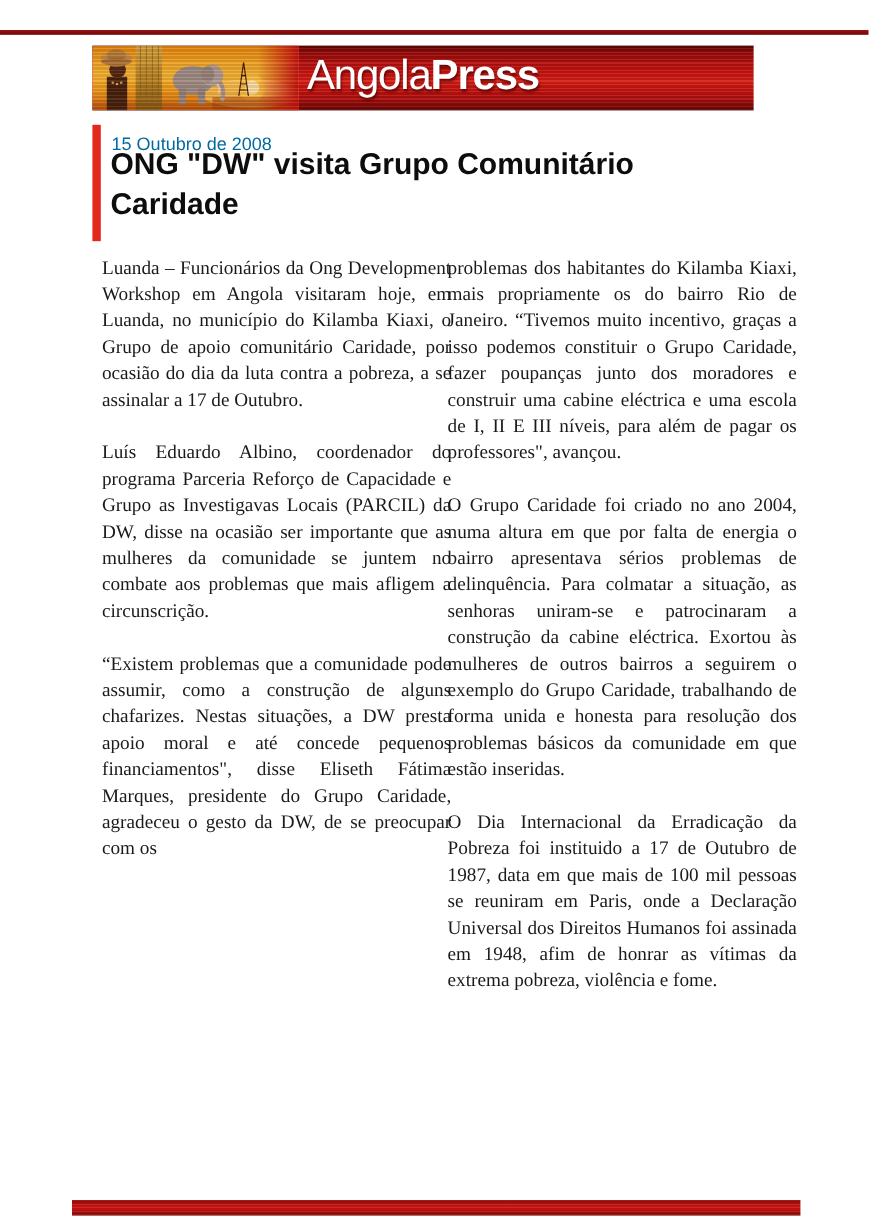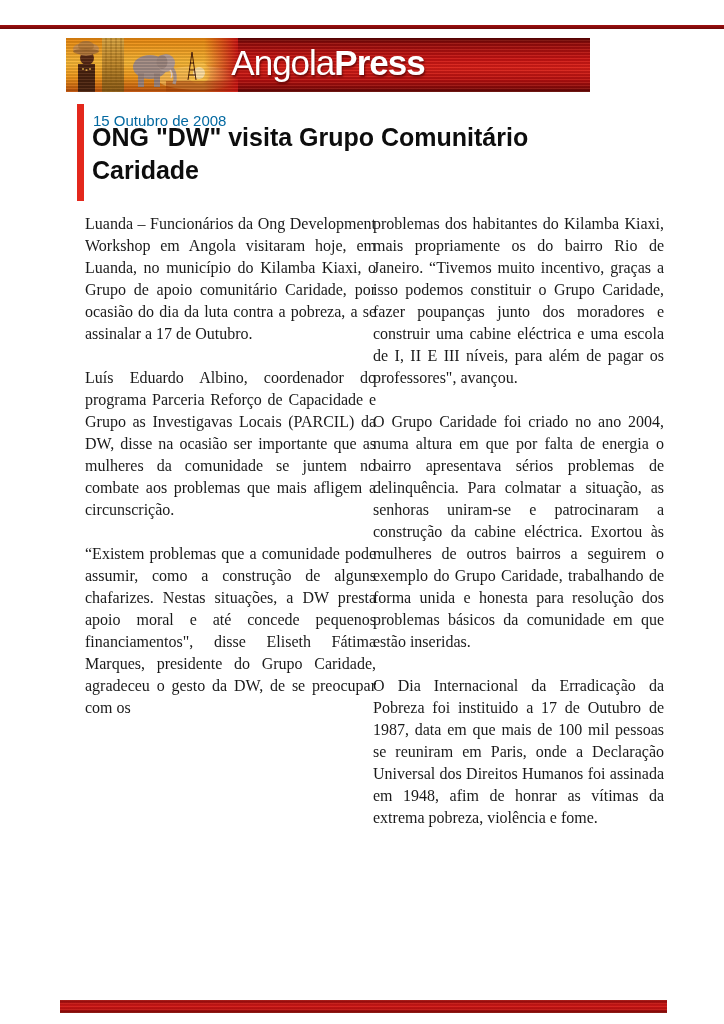--- a/index.html
+++ b/index.html
@@ -5,23 +5,24 @@
   html,body{margin:0;padding:0;background:#ffffff;}
   .page{
     position:relative;width:724px;height:1024px;background:#ffffff;
     overflow:hidden;font-family:"Liberation Sans",sans-serif;
   }
   
   .top-rule{position:absolute;left:0;top:25px;width:724px;height:4px;
     background:linear-gradient(180deg,#a01010,#6e0808);}
   
   .banner{
-    position:absolute;left:66px;top:38px;width:524px;height:54px;
+    position:absolute;left:77px;top:38px;width:524px;height:54px;
     background:linear-gradient(180deg,#4f0404 0%,#8f0d0d 10%,#c51414 38%,#d8201a 55%,#b51111 78%,#7a0a0a 94%,#4a0404 100%);
     overflow:hidden;
+    padding-left:27px;
   }
   .banner::after{ 
     content:"";position:absolute;inset:0;
     background:repeating-linear-gradient(0deg,rgba(255,120,90,.16) 0 1px,rgba(90,0,0,.18) 1px 3px);
     pointer-events:none;
   }
   .collage{position:absolute;left:0;top:0;width:172px;height:54px;}
   .brand{
     position:absolute;left:50%;top:50%;transform:translate(-50%,-54%);
     color:#ffffff;font-size:35px;letter-spacing:-1px;white-space:nowrap;

